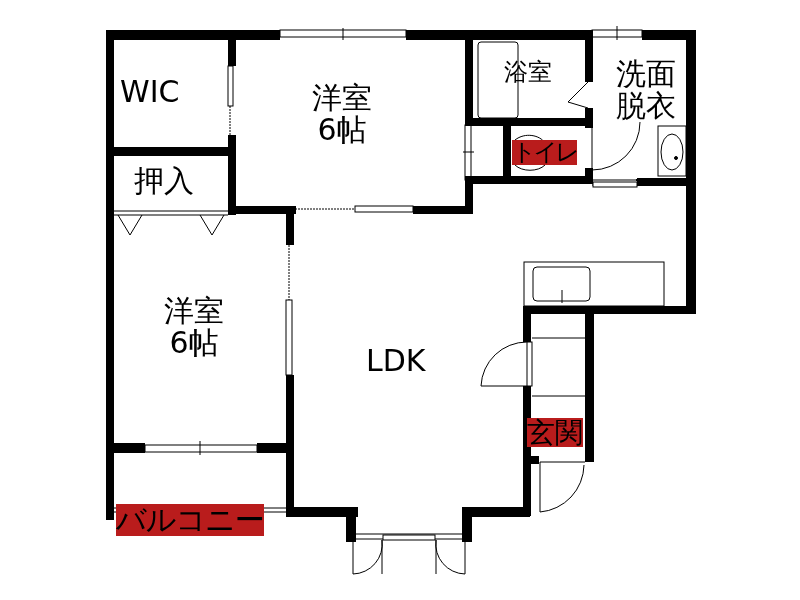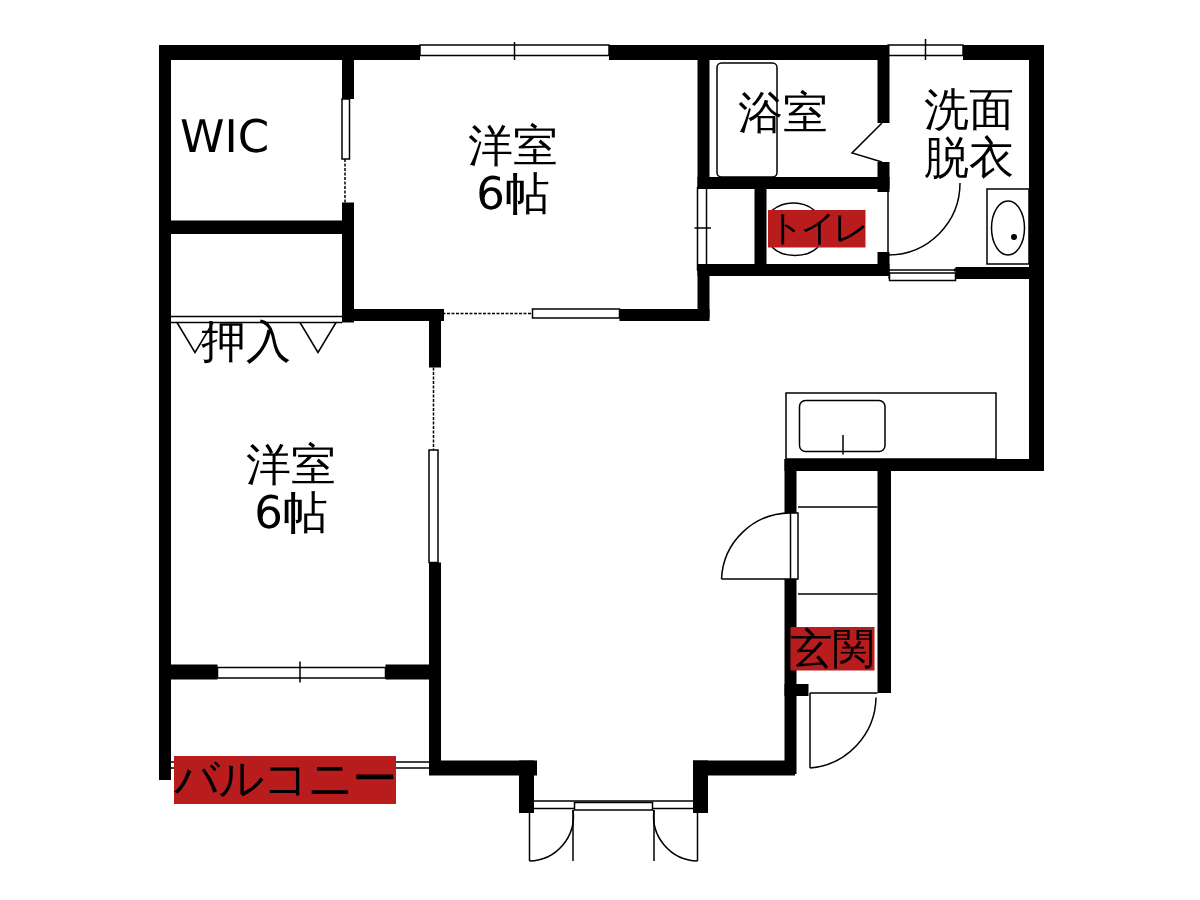--- a/index.html
+++ b/index.html
@@ -135,39 +135,40 @@
     <rect x="523" y="306" width="173" height="8"></rect>
     <rect x="523" y="306" width="8" height="36"></rect>
     <rect x="523" y="386" width="8" height="130"></rect>
     <rect x="585" y="306" width="9" height="156"></rect>
     <rect x="523" y="456" width="16" height="8"></rect>
   </g>
 </svg>
 
 <div class="lbl" style="left:120px;top:76px;font-size:30px;">WIC</div>
 
-<div class="lbl" style="left:134px;top:165px;font-size:30px;margin-top:48px;">押入</div>
+<div class="lbl" style="left:134px;top:165px;font-size:30px;">押入</div>
 
 <div class="lbl" style="left:312px;top:82px;font-size:30px;">
   <span>洋室</span>
   <span>6帖</span>
 </div>
 
 <div class="lbl" style="left:164px;top:295px;font-size:30px;">
   <span>洋室</span>
   <span>6帖</span>
 </div>
 
 <div class="lbl bg-white" style="left:116px;top:462px;font-size:30px;letter-spacing:-1px;margin-top:42px;">バルコニー</div>
 
-<div class="lbl" style="left:492px;top:60px;font-size:30px;">浴室</div>
+<div class="lbl" style="left:504px;top:60px;font-size:24px;">浴室</div>
 
 <div class="lbl" style="left:600px;top:58px;font-size:30px;margin-left:16px;">
   <span>洗面</span>
   <span>脱衣</span>
 </div>
 
 <div class="lbl bg-white" style="left:512px;top:140px;font-size:24px;letter-spacing:-3px;">トイレ</div>
 
 <div class="lbl" style="left:366px;top:345px;font-size:30px;">
+  <span>LDK</span>
 </div>
 
 <div class="lbl bg-white" style="left:527px;top:418px;font-size:28px;text-align:center;">玄関</div>
 
 </body></html>

